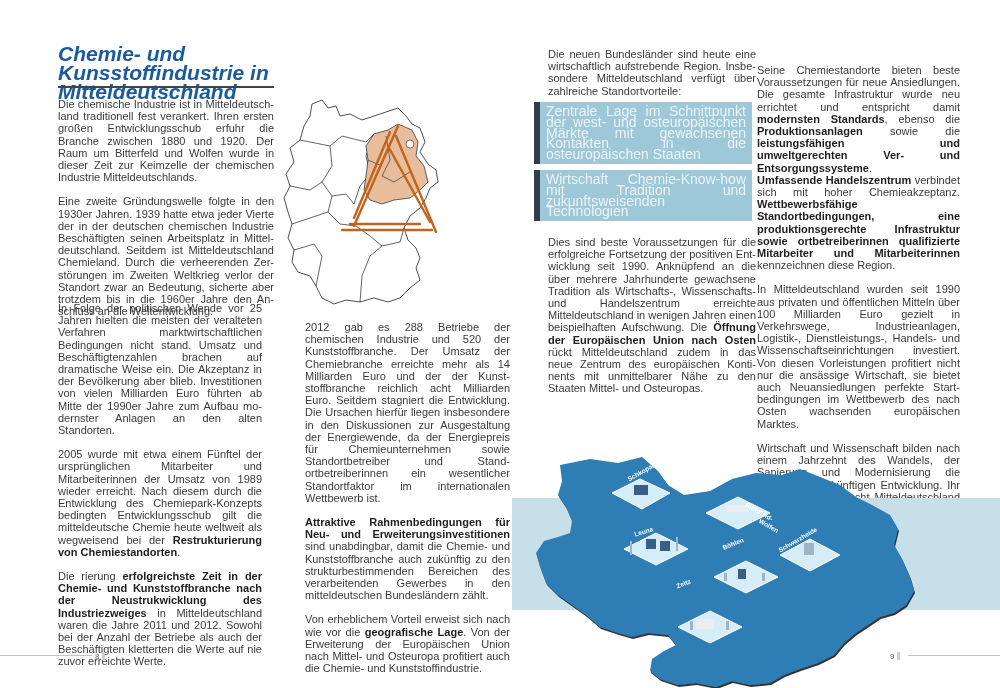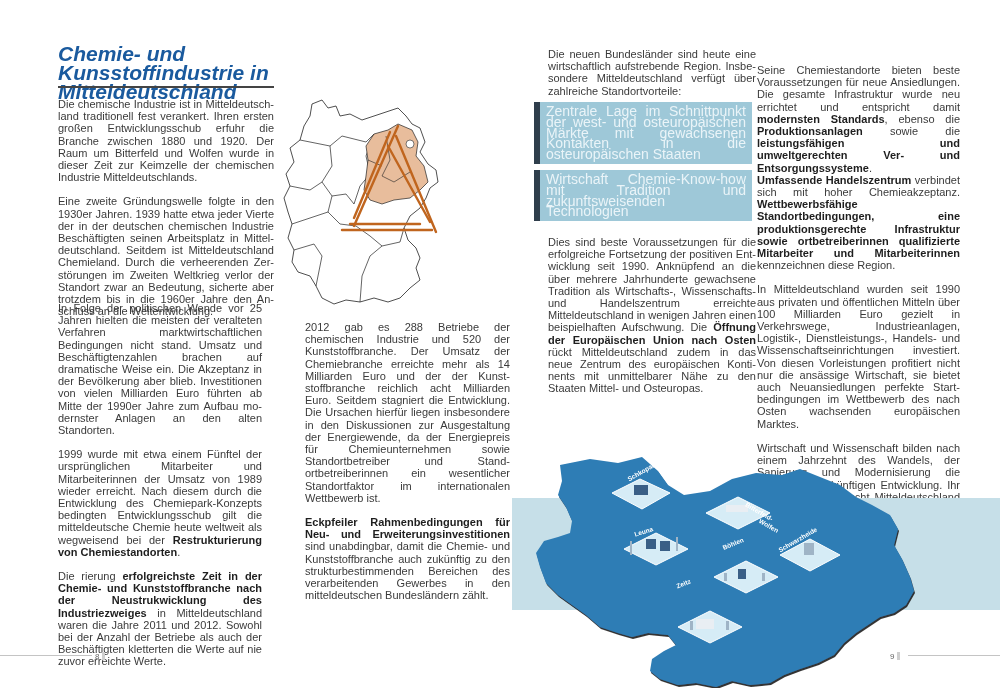--- a/index.html
+++ b/index.html
@@ -88,27 +88,28 @@
         <line x1="120" y1="46" x2="84" y2="132"></line>
         <line x1="126" y1="50" x2="166" y2="146"></line>
         <line x1="118" y1="60" x2="160" y2="136"></line>
         <line x1="72" y1="144" x2="162" y2="144"></line>
         <line x1="80" y1="138" x2="150" y2="138"></line>
       </g>
     </svg>
 
     <div class="txt col-l1b">
       <p>In Folge der politischen Wende vor 25 Jah­ren hielten die meisten der veralteten Ver­fahren marktwirtschaftlichen Bedingungen nicht stand. Umsatz und Beschäftigtenzah­len brachen auf dramatische Weise ein. Die Akzeptanz in der Bevölkerung aber blieb. In­vestitionen von vielen Milliarden Euro führten ab Mitte der 1990er Jahre zum Aufbau mo­dernster Anlagen an den alten Standorten.</p>
-      <p><span>1999 wurde mit etwa einem Fünftel der ur­sprünglichen Mitarbeiter und Mitarbeiterin­nen der Umsatz von 1989 wieder erreicht. Nach diesem durch die Entwicklung des Che­miepark-Konzepts bedingten Entwicklungs­schub gilt die mitteldeutsche Chemie heute weltweit als wegweisend bei der </span><b>Restruktu­rierung von Chemiestandorten</b><span>.</span></p>
+      <p><span>2005 wurde mit etwa einem Fünftel der ur­sprünglichen Mitarbeiter und Mitarbeiterin­nen der Umsatz von 1989 wieder erreicht. Nach diesem durch die Entwicklung des Che­miepark-Konzepts bedingten Entwicklungs­schub gilt die mitteldeutsche Chemie heute weltweit als wegweisend bei der </span><b>Restruktu­rierung von Chemiestandorten</b><span>.</span></p>
       <p><span>Die rierung </span><b>erfolgreichste Zeit in der Chemie- und Kunststoffbranche nach der Neustruk­wicklung des Industriezweiges</b><span> in Mittel­deutschland waren die Jahre 2011 und 2012. Sowohl bei der Anzahl der Betriebe als auch der Beschäftigten kletterten die Werte auf nie zuvor erreichte Werte.</span></p>
     </div>
 
     <div class="txt col-l2">
       <p>2012 gab es 288 Betriebe der chemischen In­dustrie und 520 der Kunststoffbranche. Der Umsatz der Chemiebranche erreichte mehr als 14 Milliarden Euro und der der Kunst­stoffbranche reichlich acht Milliarden Euro. Seitdem stagniert die Entwicklung. Die Ur­sachen hierfür liegen insbesondere in den Diskussionen zur Ausgestaltung der Energie­wende, da der Energiepreis für Chemieunter­nehmen sowie Standortbetreiber und Stand­ortbetreiberinnen ein wesentlicher Standort­faktor im internationalen Wettbewerb ist.</p>
-      <p><b>Eckpfeiler Rahmenbedingungen für Neu- und Erweiterungsinvestitionen</b><span> sind unabdingbar, damit die Chemie- und Kunststoffbranche auch zukünftig zu den strukturbestimmenden Bereichen des verarbeitenden Gewerbes in den mitteldeutschen Bundesländern zählt.</span></p>
+      <p><b>Attraktive Rahmenbedingungen für Neu- und Erweiterungsinvestitionen</b><span> sind unabdingbar, damit die Chemie- und Kunststoffbranche auch zukünftig zu den strukturbestimmenden Bereichen des verarbeitenden Gewerbes in den mitteldeutschen Bundesländern zählt.</span></p>
+      <p><span>Von erheblichem Vorteil erweist sich nach wie vor die </span><b>geografische Lage</b><span>. Von der Erweite­rung der Europäischen Union nach Mittel- und Osteuropa profitiert auch die Chemie- und Kunststoffindustrie.</span></p>
     </div>
 
     <div class="footer-rule" style="left:0; width:92px;"></div>
     <div class="page-num" style="left:95px;"><span>8</span><span class="num-bar"></span></div>
   </div>
 
   <div class="page page-right">
     <div class="txt col-r1">
       <p>Die neuen Bundesländer sind heute eine wirtschaftlich aufstrebende Region. Insbe­sondere Mitteldeutschland verfügt über zahl­reiche Standortvorteile:</p>
     </div>

